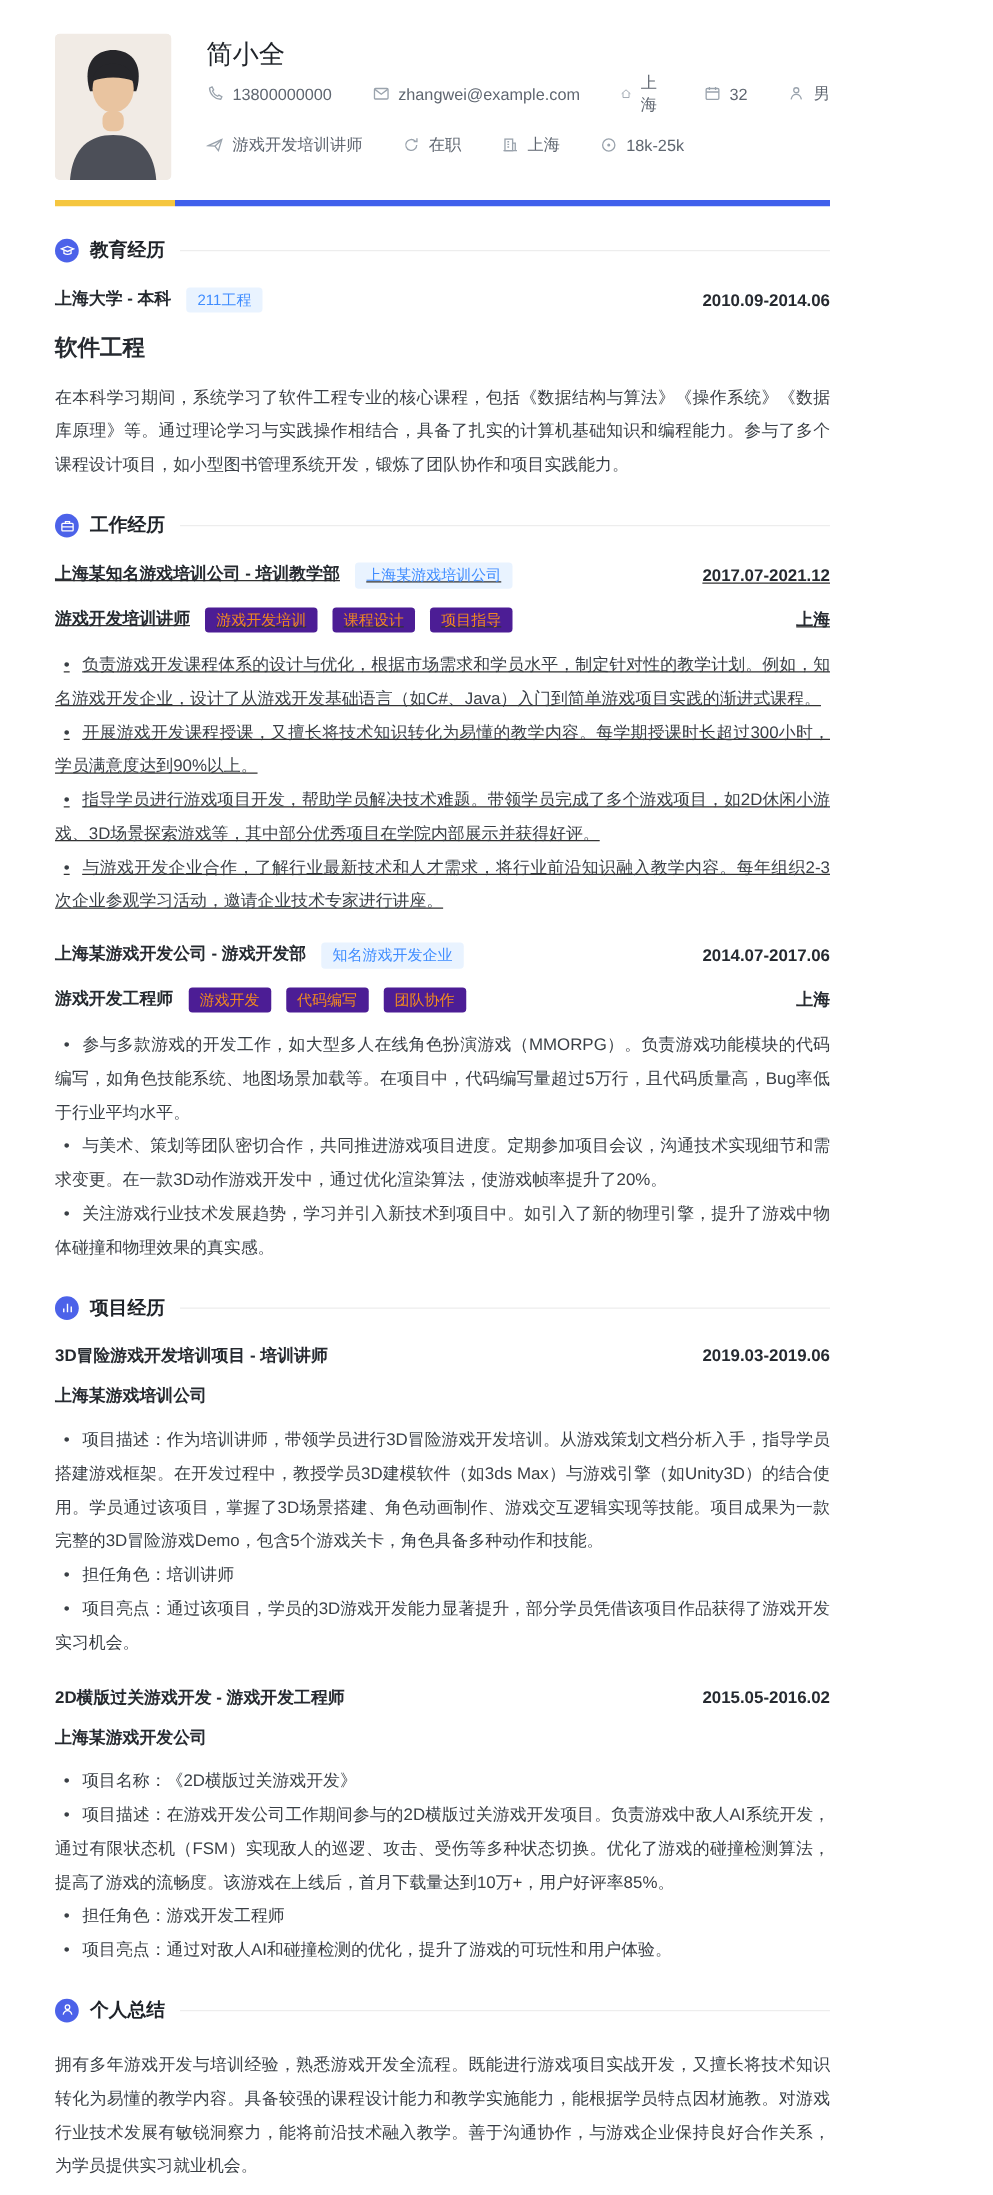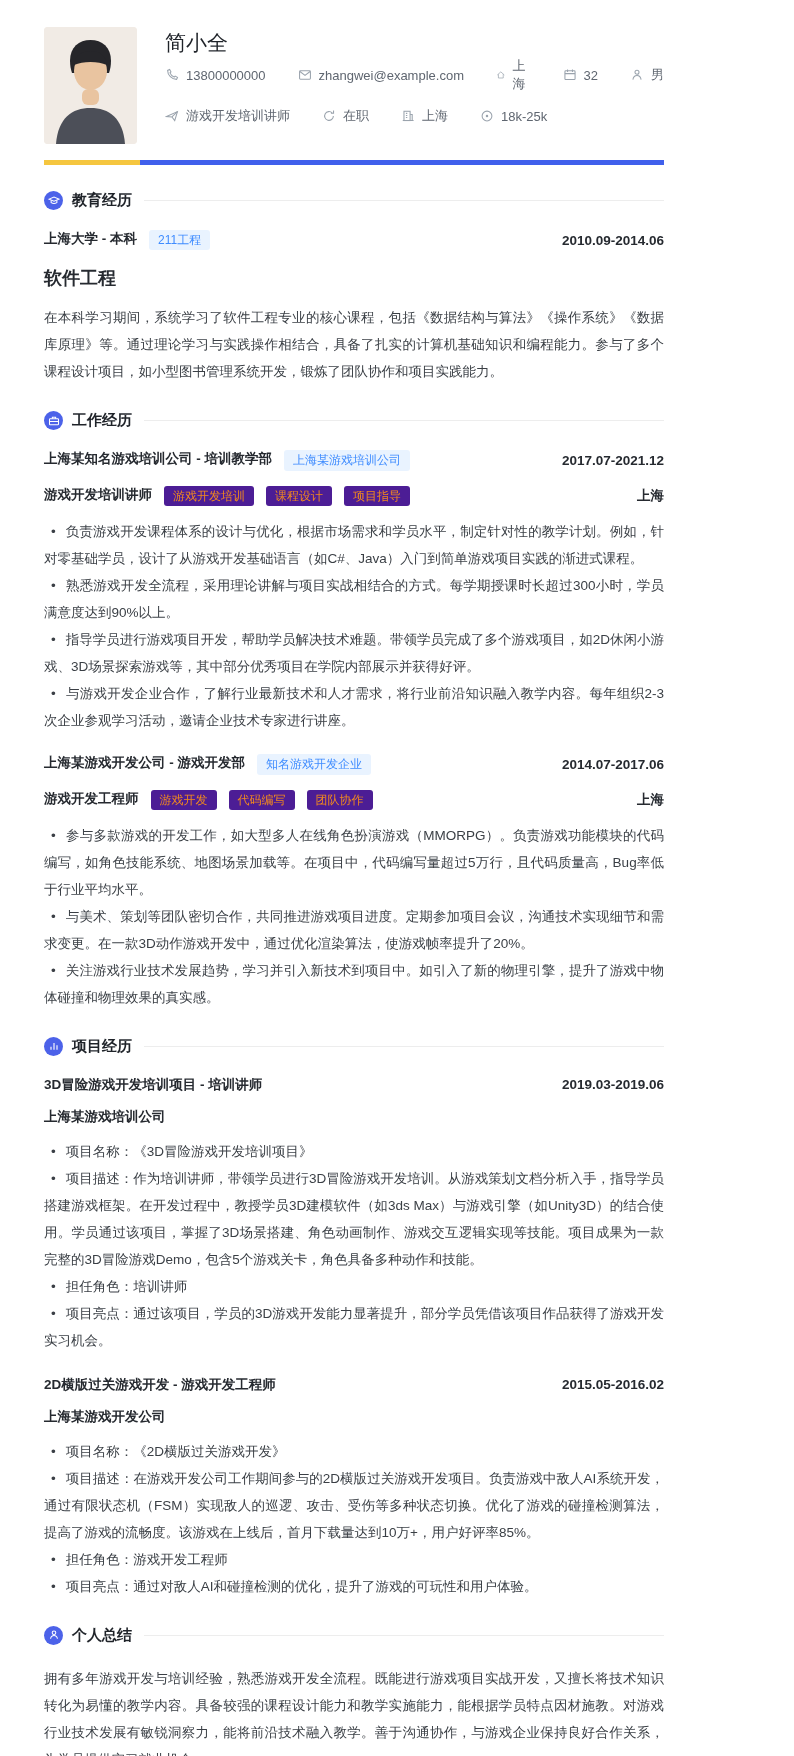--- a/index.html
+++ b/index.html
@@ -176,39 +176,39 @@
       <span class="sec-icon">
         <svg width="12" height="12" viewBox="0 0 16 16" fill="none" stroke="#fff" stroke-width="1.4">
             <rect x="2" y="5" width="12" height="8" rx="1"></rect>
             <path d="M5.8 5V3h4.4v2M2 8.6h12"></path>
           </svg>
       </span>
       <span class="sec-title">工作经历</span>
       <span class="sec-line"></span>
     </div>
 
-    <div class="job" style="margin-top:14px;">
+    <div class="job" style="margin-top:14px;text-decoration:underline;">
       <div class="row job-head">
         <div class="row-left">
           <span class="bold">上海某知名游戏培训公司 - 培训教学部</span>
           <span class="tag tag-blue">上海某游戏培训公司</span>
         </div>
         <span class="date">2017.07-2021.12</span>
       </div>
       <div class="row pos-head">
         <div class="row-left">
           <span class="bold">游戏开发培训讲师</span>
           <span class="tag tag-orange">游戏开发培训</span>
           <span class="tag tag-orange">课程设计</span>
           <span class="tag tag-orange">项目指导</span>
         </div>
         <span class="date">上海</span>
       </div>
-      <p class="bullet"><span class="dot">•</span><span>负责游戏开发课程体系的设计与优化，根据市场需求和学员水平，制定针对性的教学计划。例如，针对零基础学员，设计了从游戏开发基础语言（如C#、Java）入门到简单游戏项目实践的渐进式课程。</span></p>
-      <p class="bullet"><span class="dot">•</span><span>熟悉游戏开发全流程，采用理论讲解与项目实战相结合的方式。每学期授课时长超过300小时，学员满意度达到90%以上。</span></p>
+      <p class="bullet"><span class="dot">•</span><span>负责游戏开发课程体系的设计与优化，根据市场需求和学员水平，制定针对性的教学计划。例如，知名游戏开发企业，设计了从游戏开发基础语言（如C#、Java）入门到简单游戏项目实践的渐进式课程。</span></p>
+      <p class="bullet"><span class="dot">•</span><span>开展游戏开发课程授课，又擅长将技术知识转化为易懂的教学内容。每学期授课时长超过300小时，学员满意度达到90%以上。</span></p>
       <p class="bullet"><span class="dot">•</span><span>指导学员进行游戏项目开发，帮助学员解决技术难题。带领学员完成了多个游戏项目，如2D休闲小游戏、3D场景探索游戏等，其中部分优秀项目在学院内部展示并获得好评。</span></p>
       <p class="bullet"><span class="dot">•</span><span>与游戏开发企业合作，了解行业最新技术和人才需求，将行业前沿知识融入教学内容。每年组织2-3次企业参观学习活动，邀请企业技术专家进行讲座。</span></p>
     </div>
 
     <div class="job">
       <div class="row job-head">
         <div class="row-left">
           <span class="bold">上海某游戏开发公司 - 游戏开发部</span>
           <span class="tag tag-blue">知名游戏开发企业</span>
         </div>
@@ -239,21 +239,20 @@
       <span class="sec-title">项目经历</span>
       <span class="sec-line"></span>
     </div>
 
     <div class="proj" style="margin-top:14px;">
       <div class="row proj-head">
         <span class="bold">3D冒险游戏开发培训项目 - 培训讲师</span>
         <span class="date">2019.03-2019.06</span>
       </div>
       <div class="bold company-line">上海某游戏培训公司</div>
-      <p class="bullet"><span class="dot">•</span><span>项目名称：《3D冒险游戏开发培训项目》</span></p>
       <p class="bullet"><span class="dot">•</span><span>项目描述：作为培训讲师，带领学员进行3D冒险游戏开发培训。从游戏策划文档分析入手，指导学员搭建游戏框架。在开发过程中，教授学员3D建模软件（如3ds Max）与游戏引擎（如Unity3D）的结合使用。学员通过该项目，掌握了3D场景搭建、角色动画制作、游戏交互逻辑实现等技能。项目成果为一款完整的3D冒险游戏Demo，包含5个游戏关卡，角色具备多种动作和技能。</span></p>
       <p class="bullet"><span class="dot">•</span><span>担任角色：培训讲师</span></p>
       <p class="bullet"><span class="dot">•</span><span>项目亮点：通过该项目，学员的3D游戏开发能力显著提升，部分学员凭借该项目作品获得了游戏开发实习机会。</span></p>
     </div>
 
     <div class="proj">
       <div class="row proj-head">
         <span class="bold">2D横版过关游戏开发 - 游戏开发工程师</span>
         <span class="date">2015.05-2016.02</span>
       </div>

